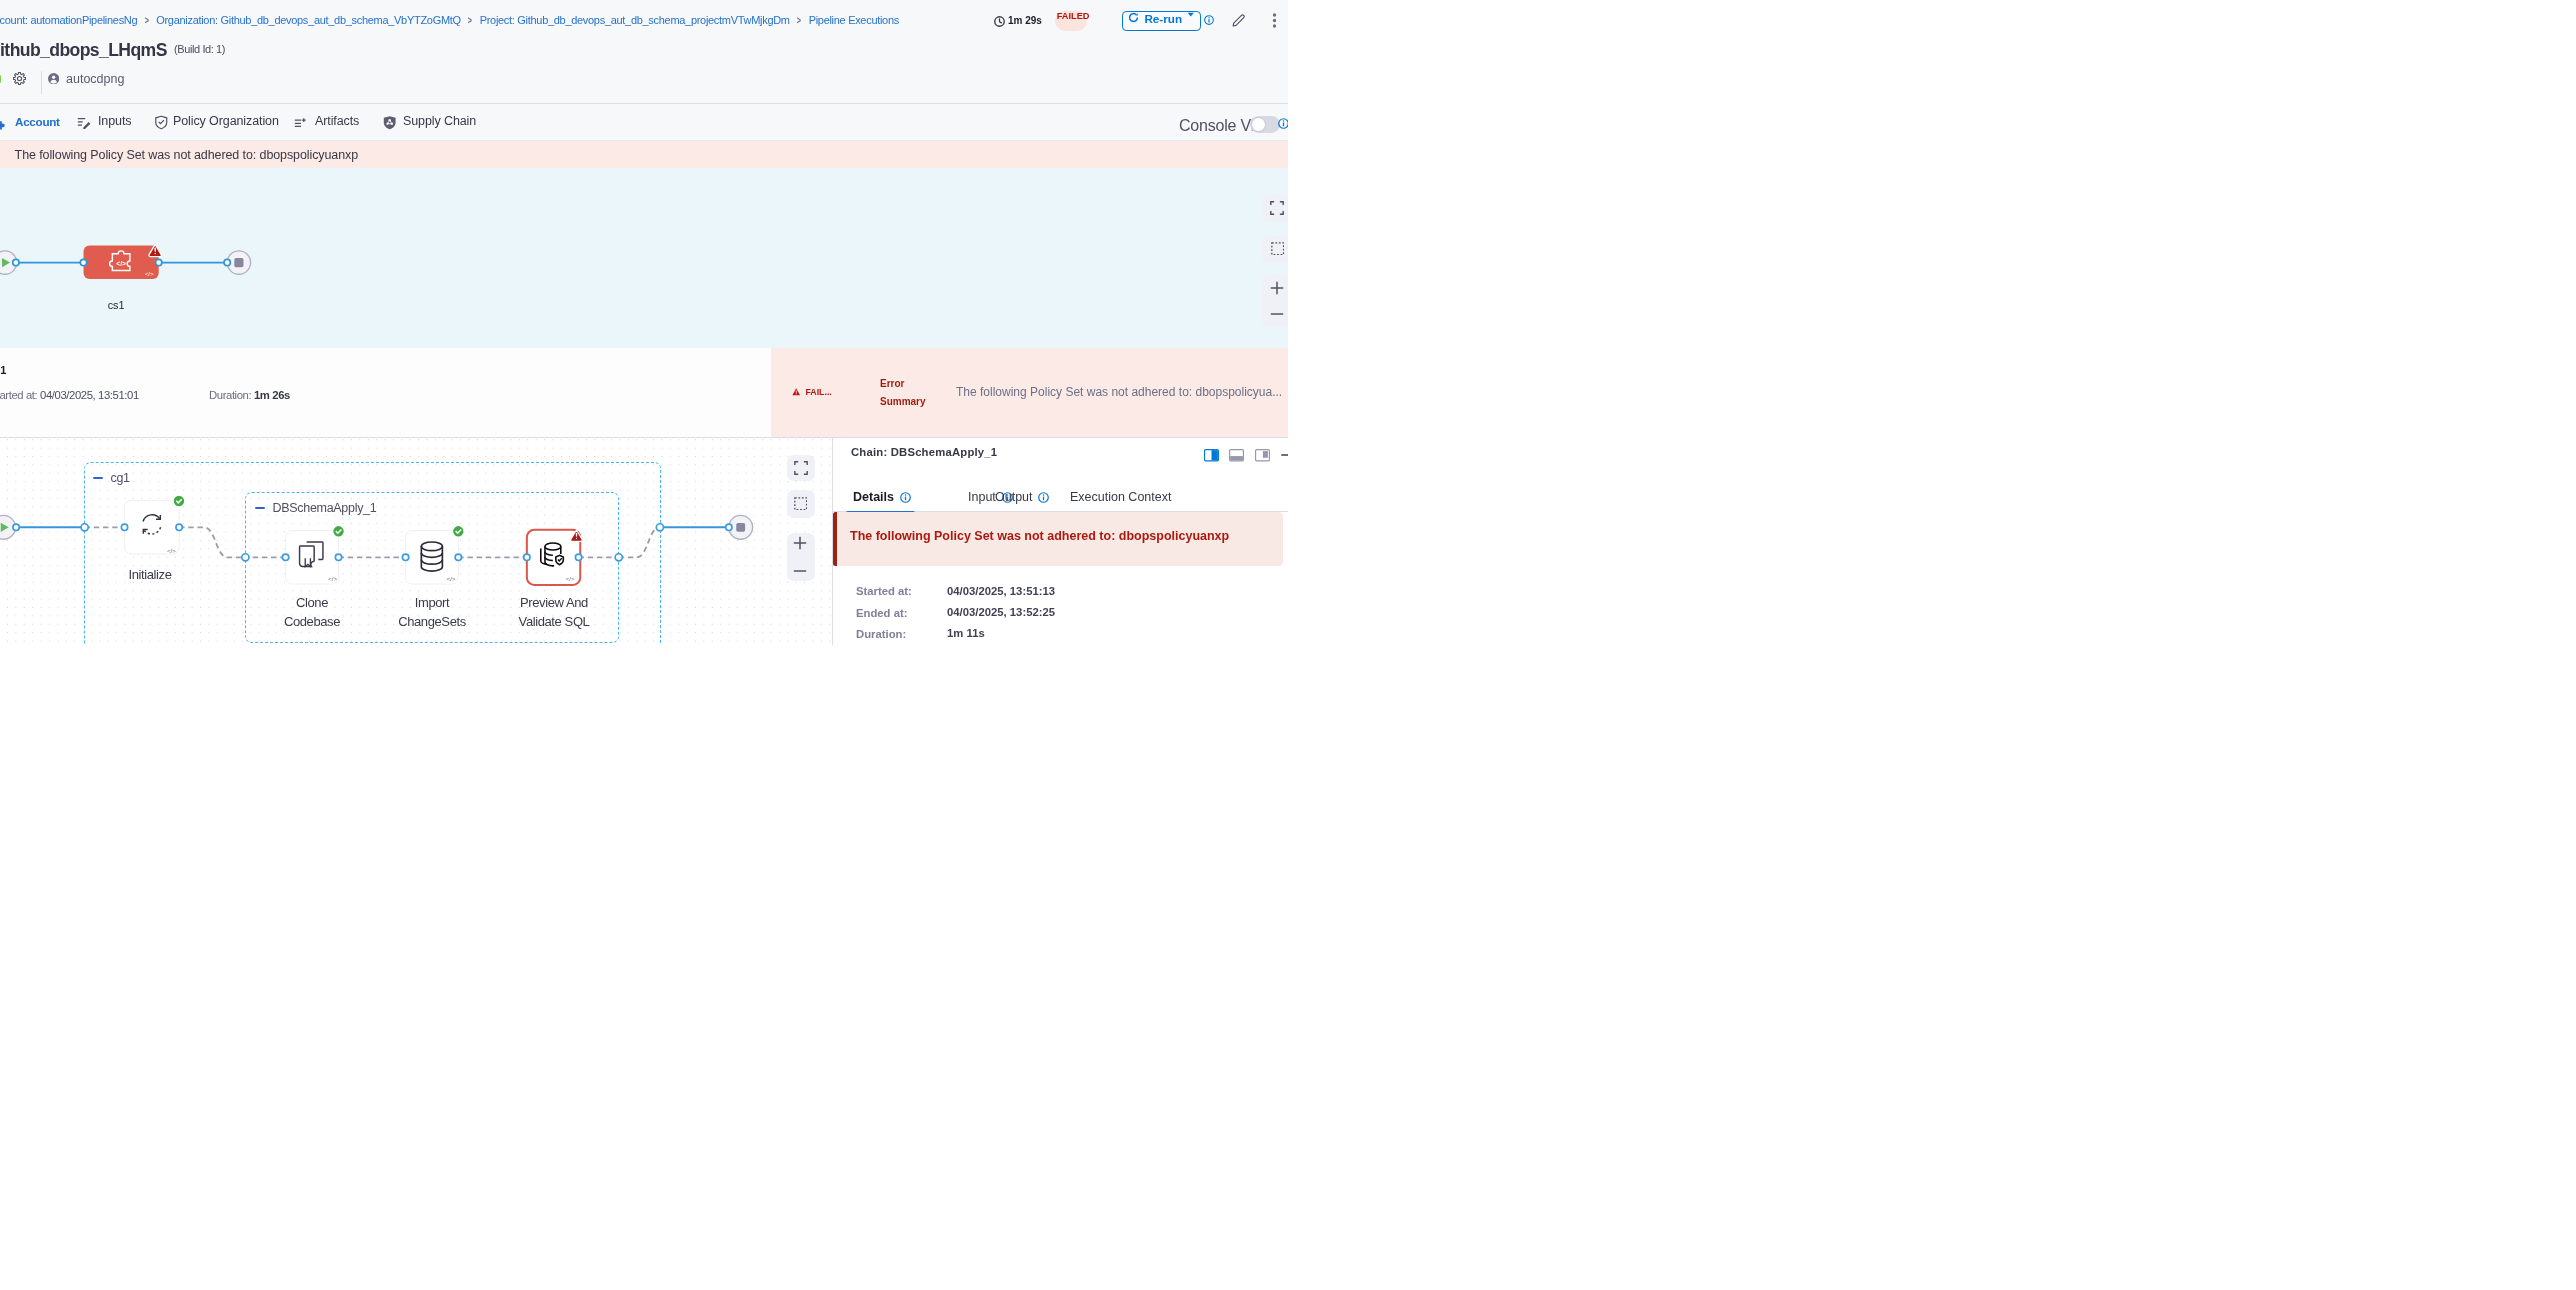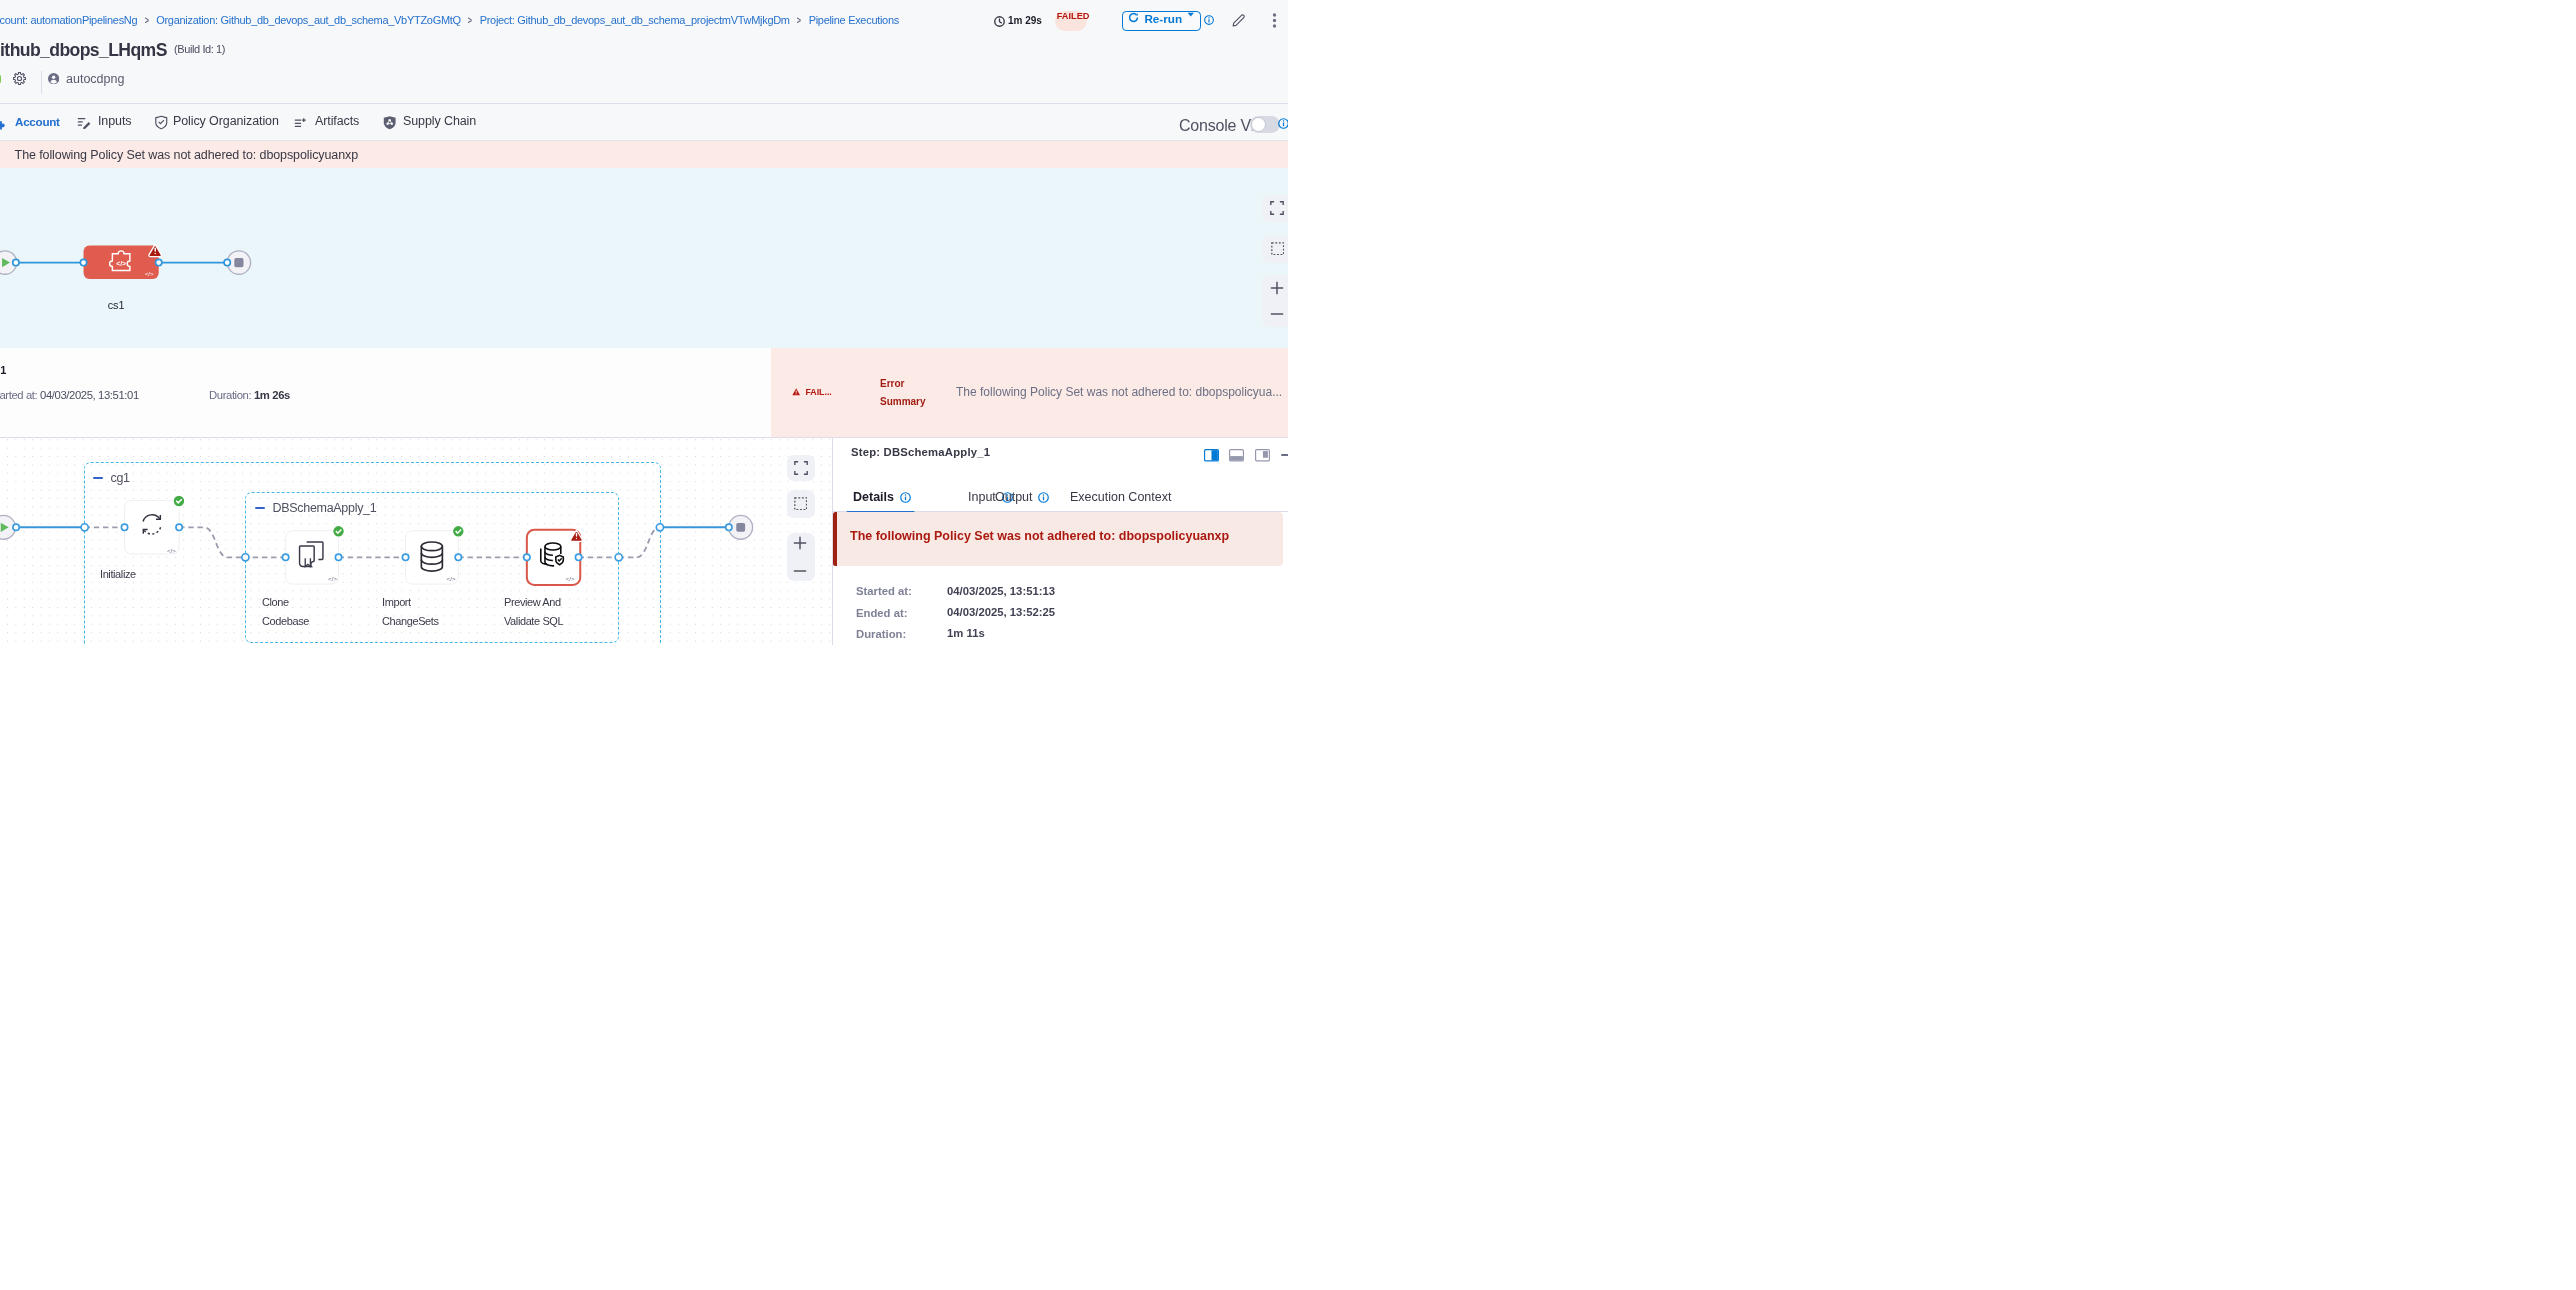--- a/index.html
+++ b/index.html
@@ -15,21 +15,21 @@
 .tabt{position:absolute;top:115px;font-size:12.5px;letter-spacing:-0.1px;line-height:13.4px;color:#383946;white-space:nowrap}
 #tab-underline{position:absolute;left:0;top:141px;width:65px;height:2.5px;background:#2470cf;border-radius:1.7px}
 #banner{position:absolute;left:0;top:141px;width:1288px;height:27px;background:#fceae6;color:#383946;font-size:12.5px;letter-spacing:-0.1px;line-height:28px;padding-left:14.6px}
 #canvas1{position:absolute;left:0;top:168px;width:1288px;height:180px;background:#eaf6f9;overflow:hidden}
 #row{position:absolute;left:0;top:348px;width:1288px;height:90px;background:#fdfdfe;border-bottom:0.8px solid #dcdde8;overflow:hidden}
 #rowpink{position:absolute;left:771px;top:0;width:517px;height:90px;background:#fceae6}
 #bottom{position:absolute;left:0;top:438px;width:1288px;height:207px;overflow:hidden}
 #canvas2{position:absolute;left:0;top:0;width:832px;height:207px;background:#fff;background-image:radial-gradient(#d0d2dc 0.6px,transparent 0.7px);background-size:8.4px 8.4px;background-position:3.3px 5.9px;overflow:hidden}
 #panel{position:absolute;left:832px;top:0;width:456px;height:207px;background:#fff;border-left:0.8px solid #dcdde8}
 .ctrlbtn{position:absolute;background:#f0f1f6;border-radius:6.7px}
-.nodelabel{position:absolute;font-size:11px;letter-spacing:-0.4px;color:#3a3b49;text-align:left;line-height:19px;white-space:nowrap}
+.nodelabel{position:absolute;font-size:13px;letter-spacing:-0.4px;color:#3a3b49;text-align:center;line-height:19px;white-space:nowrap}
 .dashbox{position:absolute;border:1.3px dashed #45b7e8;border-radius:6.7px}
 .grouphdr{position:absolute;display:flex;align-items:center;gap:7.5px;font-size:12.5px;letter-spacing:-0.3px;color:#4f5162}
 .gdash{width:10px;height:2.9px;background:#3363cc;border-radius:1.7px}
 #steptitle{position:absolute;left:851px;top:446px;font-size:11.3px;font-weight:700;color:#383946;letter-spacing:0.2px}
 .ptab{position:absolute;top:491px;font-size:12.5px;line-height:12.5px;color:#383946;display:flex;align-items:center;gap:5.9px}
 #ptab-underline{position:absolute;left:846px;top:511px;width:69px;height:2.7px;background:#2470cf;border-radius:1.7px 1.7px 0 0}
 #panelborder{position:absolute;left:832px;top:511px;width:456px;height:0.8px;background:#dcdde8}
 #errbox{position:absolute;left:833px;top:512px;width:450px;height:54px;background:#f9e9e5;border-radius:4.2px}
 #erraccent{position:absolute;left:833px;top:512px;width:3.8px;height:54px;background:#a02012;border-radius:2.5px 0 0 2.5px}
 #errtext{position:absolute;left:850px;top:529px;font-size:12.5px;font-weight:700;color:#ab1a10;white-space:nowrap}
@@ -322,21 +322,21 @@
   <svg class="abs" style="left:793px;top:98px" width="14" height="14" viewBox="0 0 17 17">
         <path d="M8.5 1v15M1 8.5h15" stroke="#4f5162" stroke-width="1.8"></path>
       </svg>
   <svg class="abs" style="left:793px;top:126px" width="14" height="14" viewBox="0 0 17 17">
         <path d="M1 8.5h15" stroke="#4f5162" stroke-width="1.8"></path>
       </svg>
 </div>
 <div id="panel"></div>
 </div>
 
-<div id="steptitle">Step: DBSchemaApply_1</div>
+<div id="steptitle">Chain: DBSchemaApply_1</div>
 <svg class="abs" style="left:1204px;top:449px" width="15" height="12.5" viewBox="0 0 18 15">
     <rect x=".7" y=".7" width="16.6" height="13.6" rx="1.5" fill="#fff" stroke="#0278d5" stroke-width="1.4"></rect>
     <rect x="9" y="1.4" width="7.6" height="12.2" fill="#0278d5"></rect>
   </svg>
 <svg class="abs" style="left:1229px;top:449px" width="15" height="12.5" viewBox="0 0 18 15">
     <rect x=".7" y=".7" width="16.6" height="13.6" rx="1.5" fill="#fff" stroke="#9597ad" stroke-width="1.4"></rect>
     <rect x="1.4" y="8.5" width="15.2" height="5.1" fill="#9597ad"></rect>
   </svg>
 <svg class="abs" style="left:1255px;top:449px" width="15" height="12.5" viewBox="0 0 18 15">
     <rect x=".7" y=".7" width="16.6" height="13.6" rx="1.5" fill="#fff" stroke="#9597ad" stroke-width="1.4"></rect>

